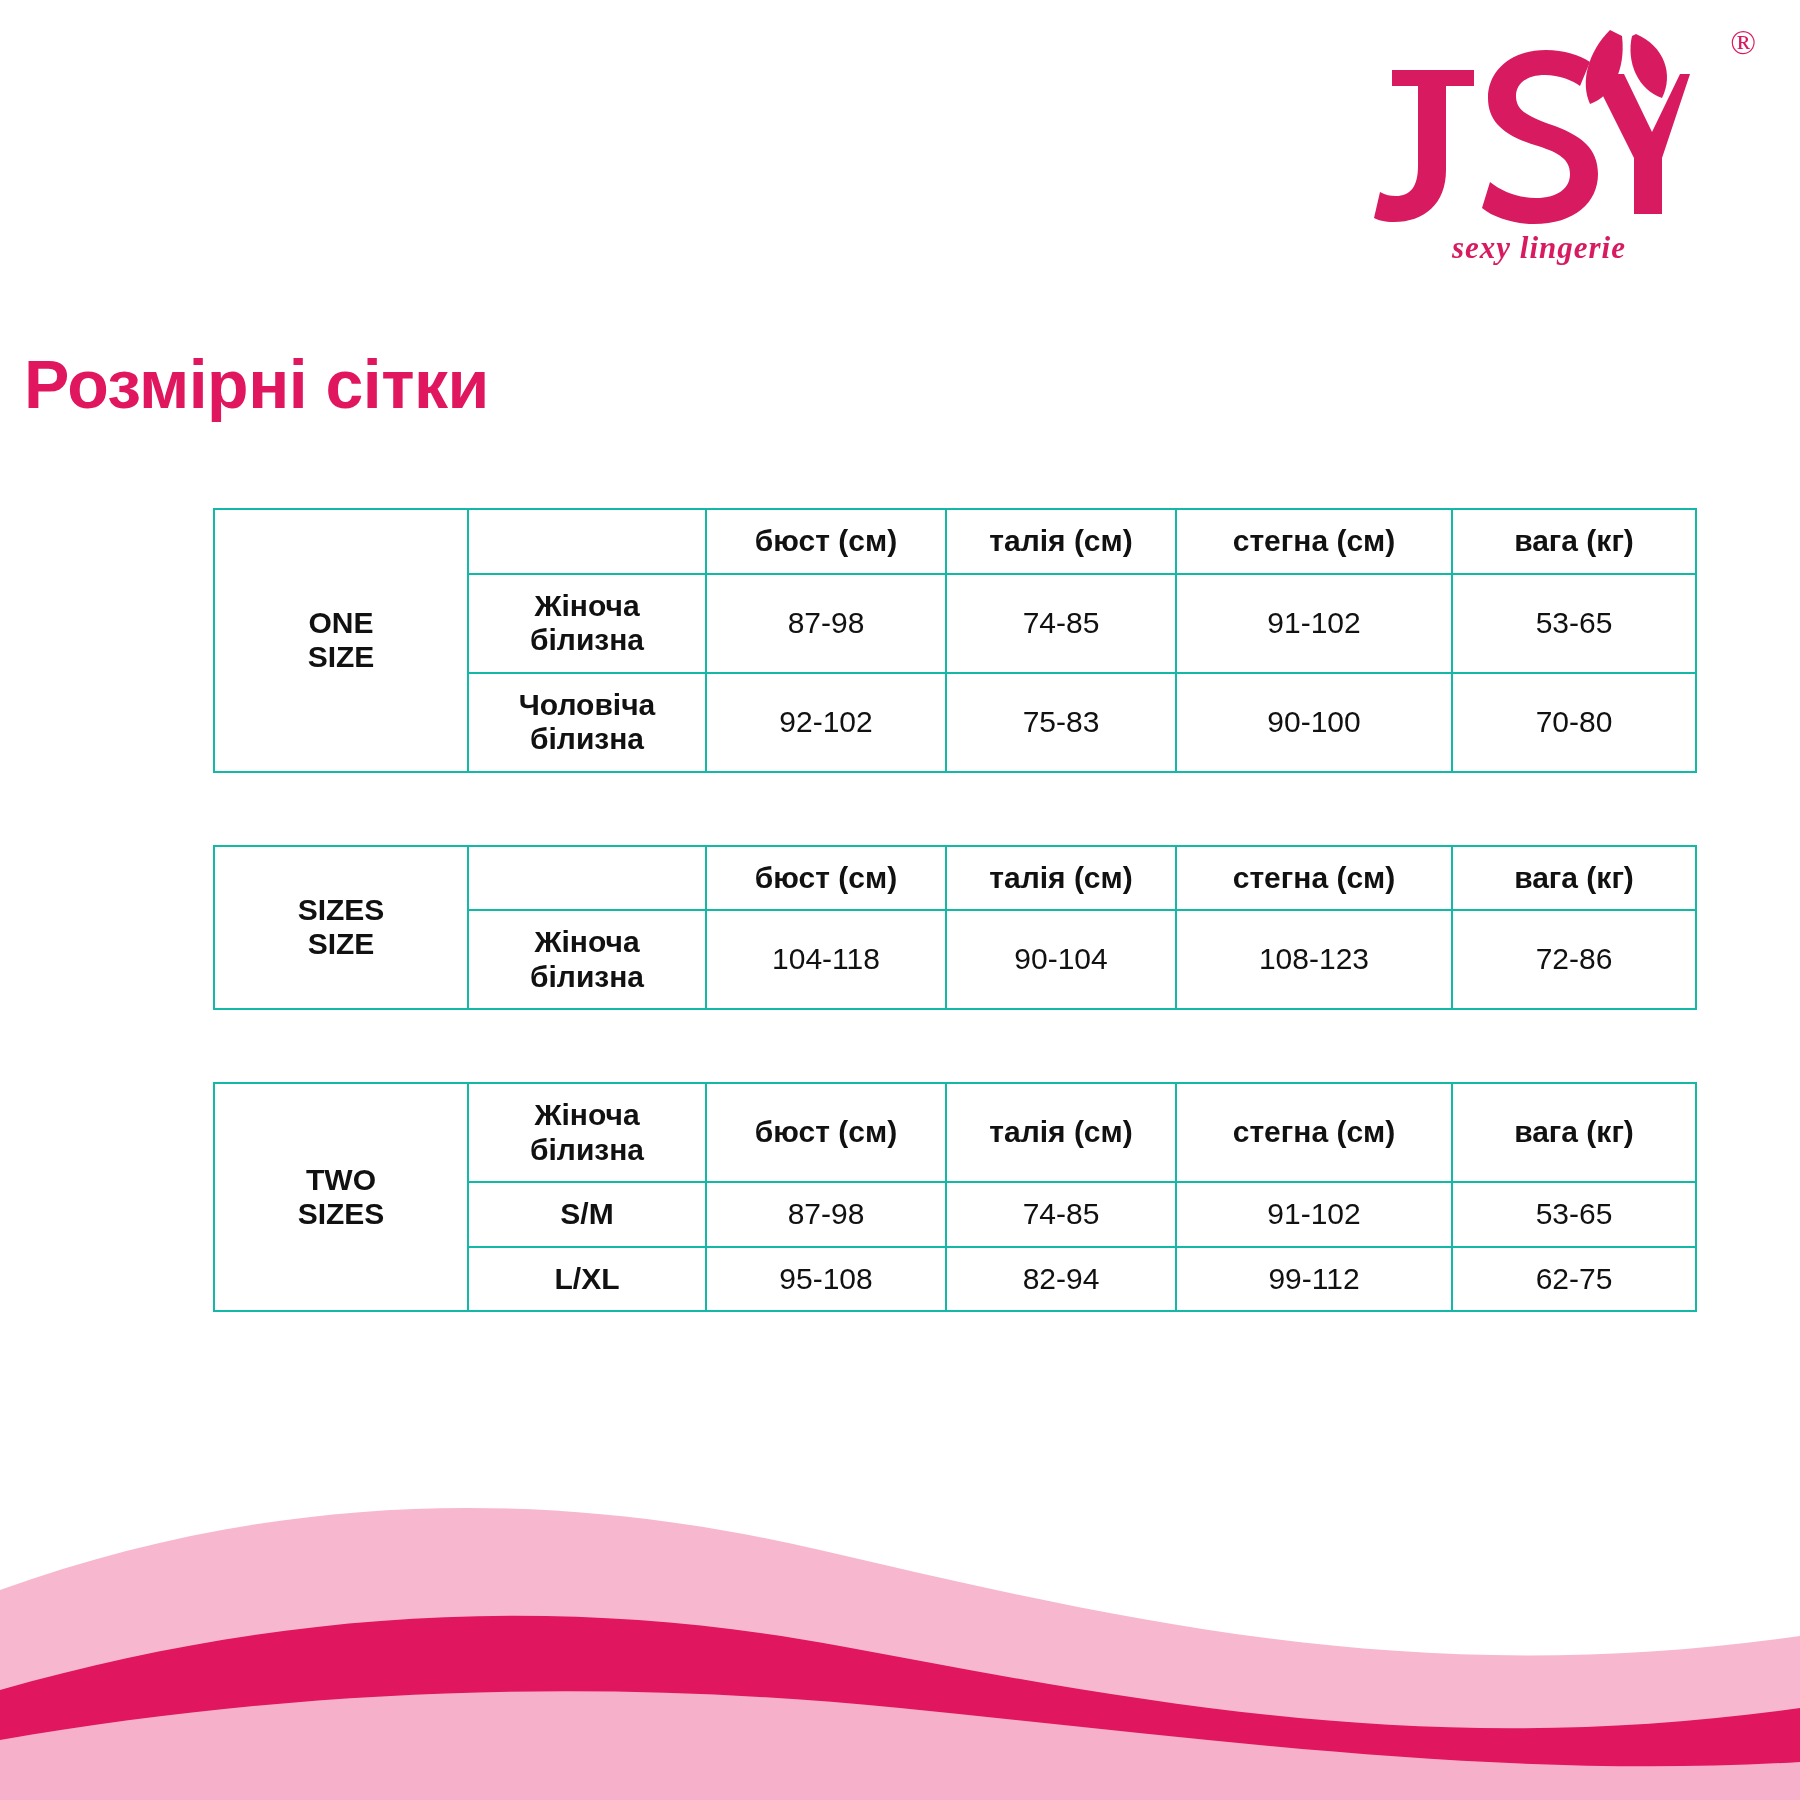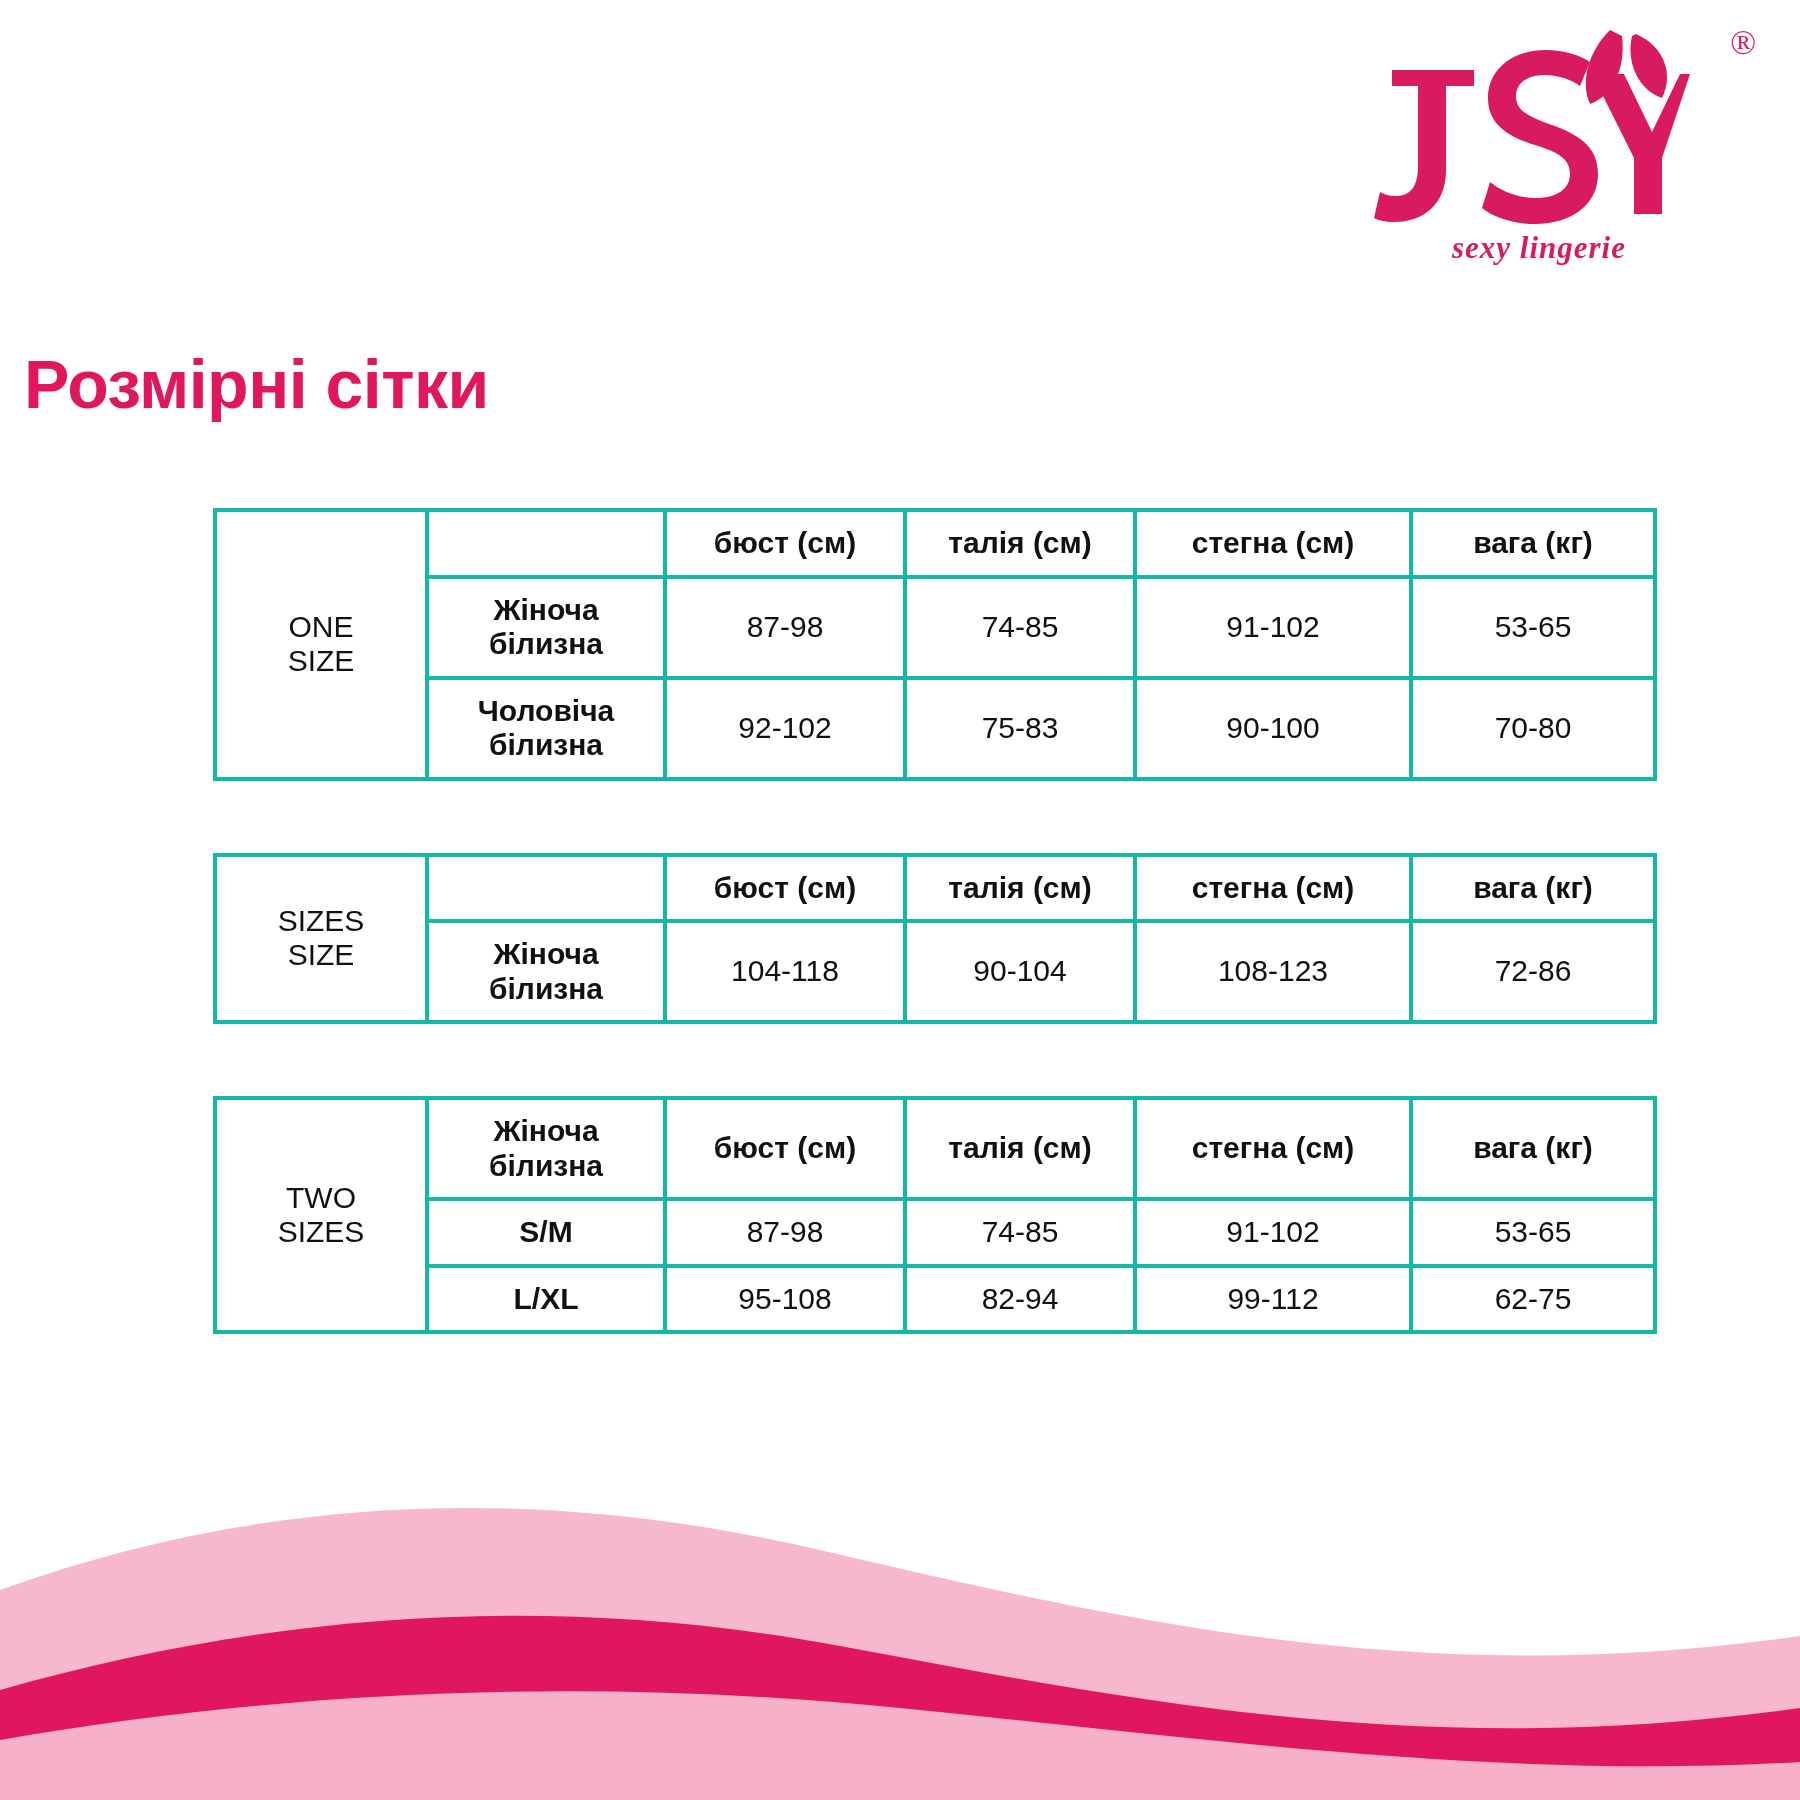--- a/index.html
+++ b/index.html
@@ -68,34 +68,34 @@
     left: 213px;
     width: 1388px;
   }
   table.size-table {
     border-collapse: collapse;
     width: 100%;
     table-layout: fixed;
     margin-bottom: 72px;
   }
   table.size-table td {
-    border: 4px solid #14b8a6;
+    border: 2px solid #14b8a6;
     text-align: center;
     vertical-align: middle;
     font-size: 30px;
     color: #111;
     padding: 14px 6px;
     line-height: 1.15;
   }
   td.label-cell {
     color: #e0175e;
-    font-weight: normal;
+    font-weight: bold;
     font-size: 40px;
     line-height: 1.2;
-    width: 212px;
+    width: 254px;
   }
   td.rowhead {
     font-weight: bold;
     font-size: 31px;
     width: 238px;
   }
   td.colhead {
     font-weight: bold;
     font-size: 29px;
   }

